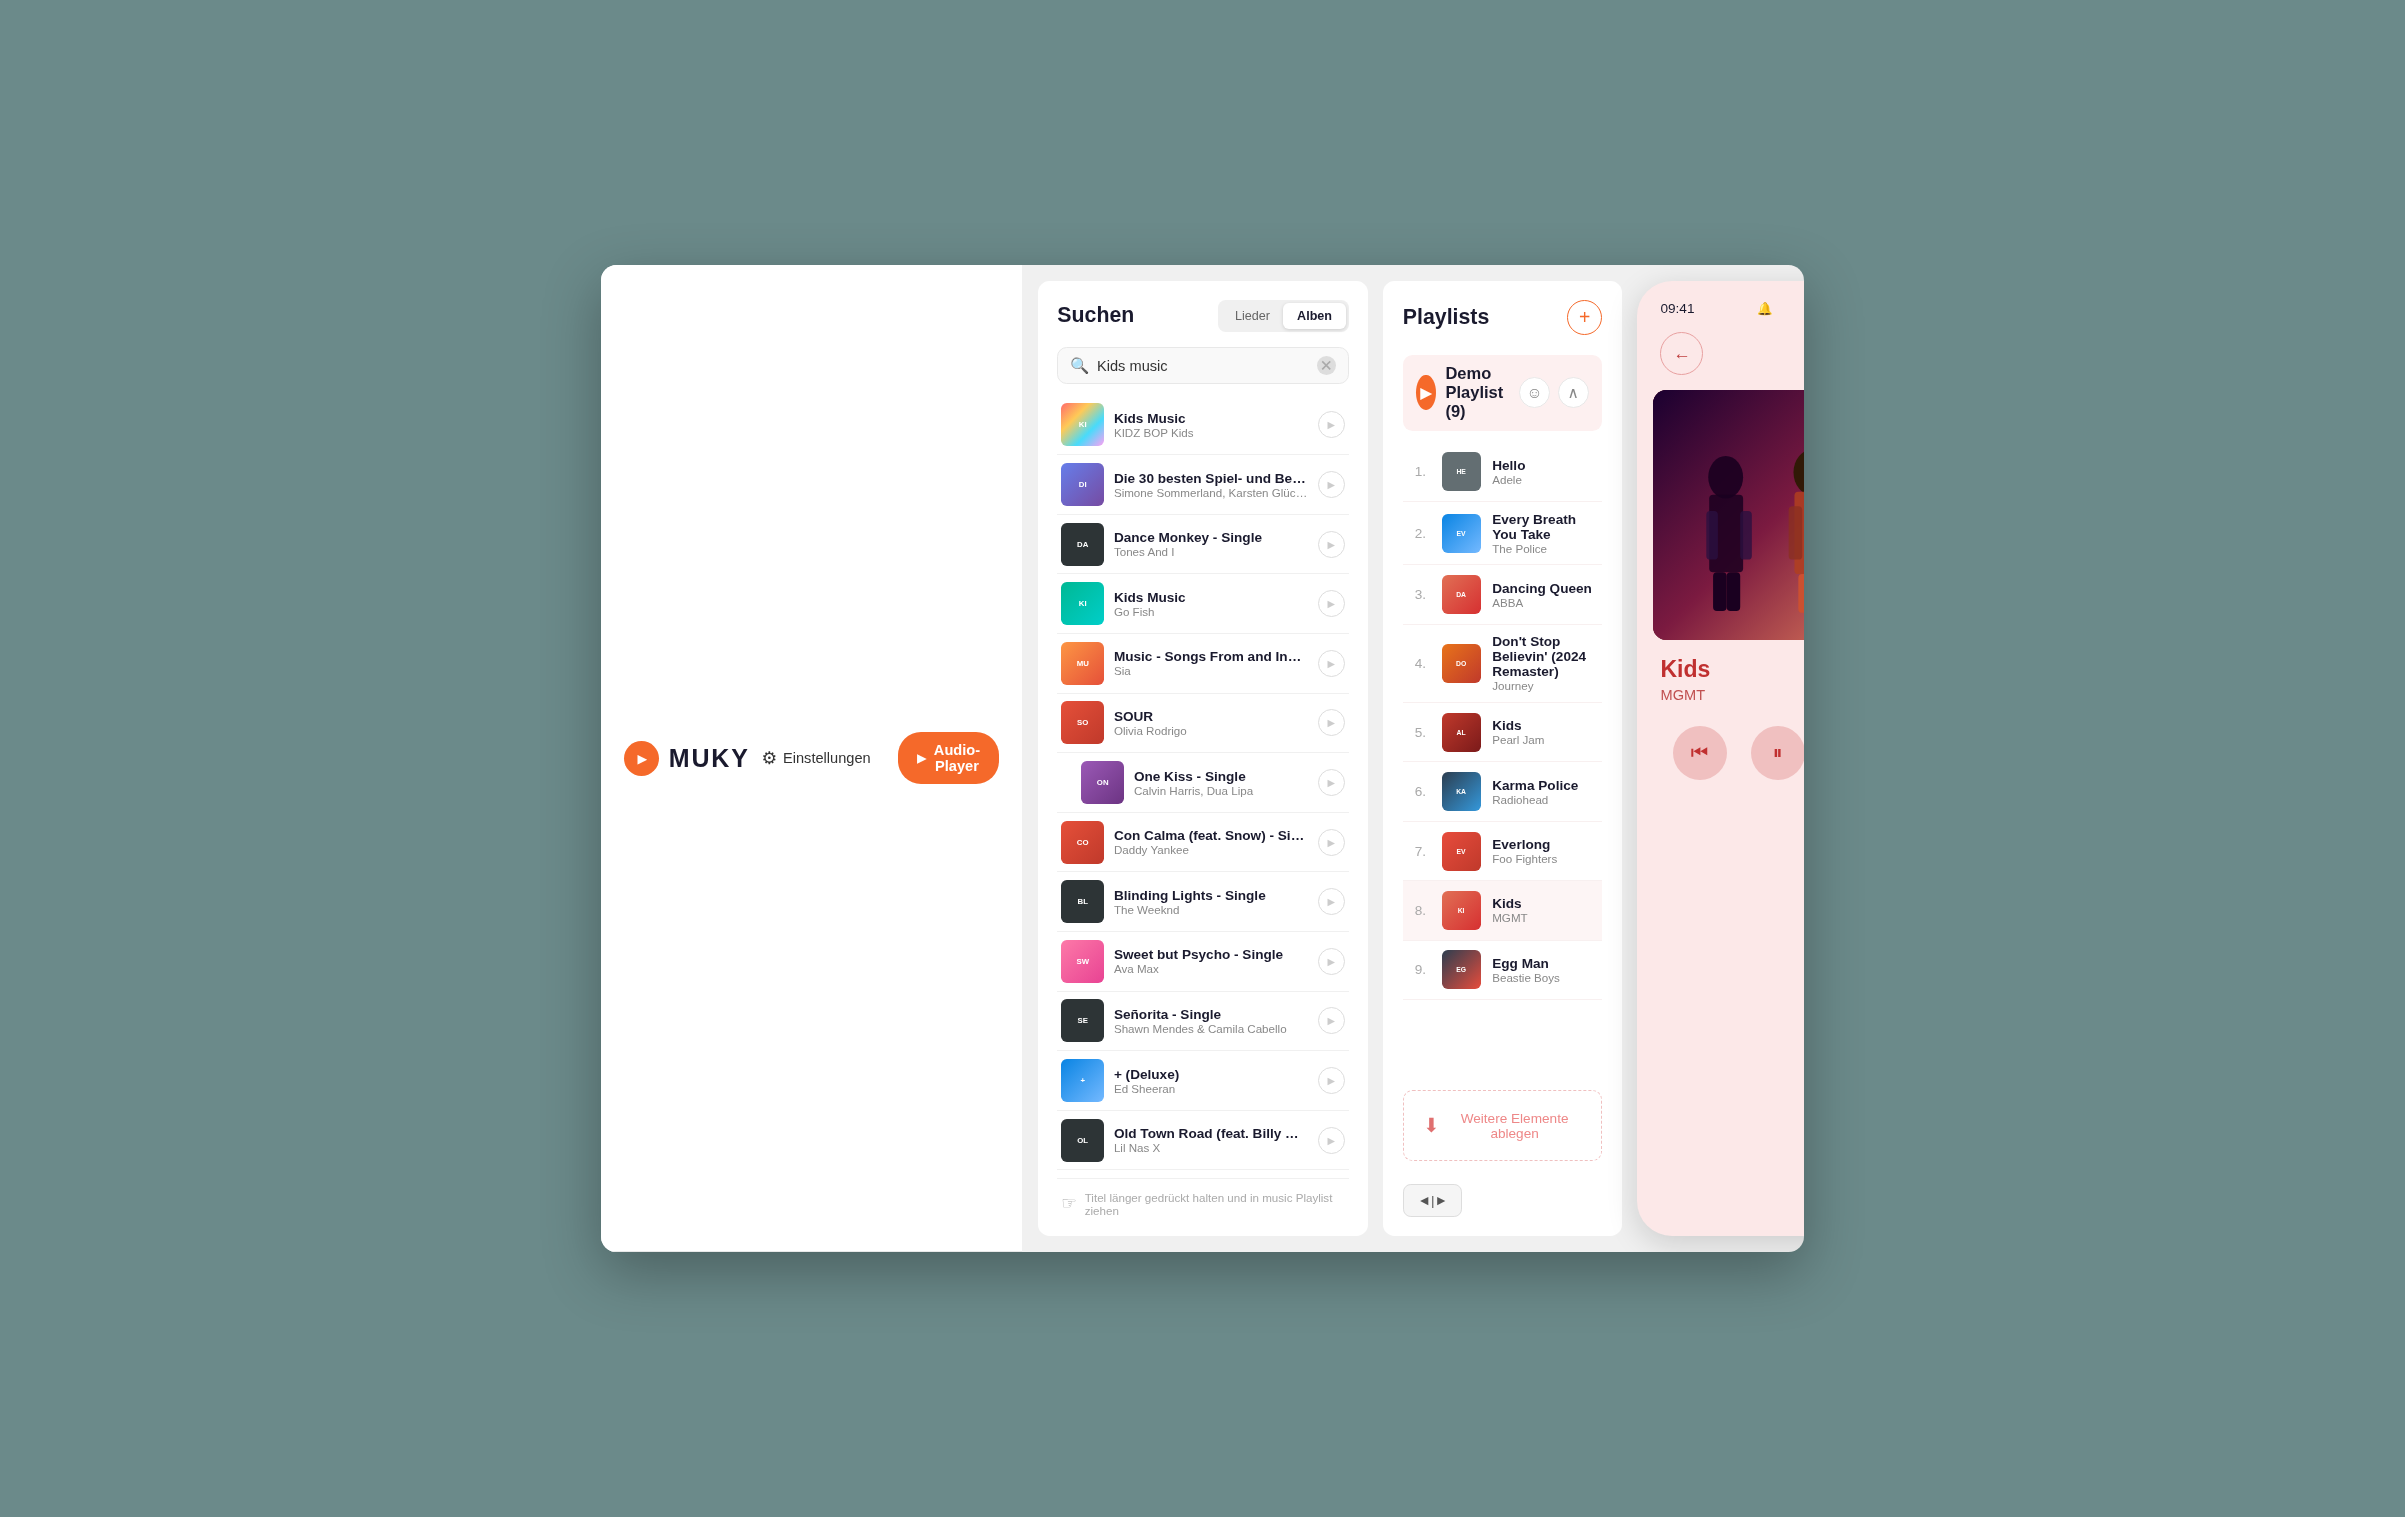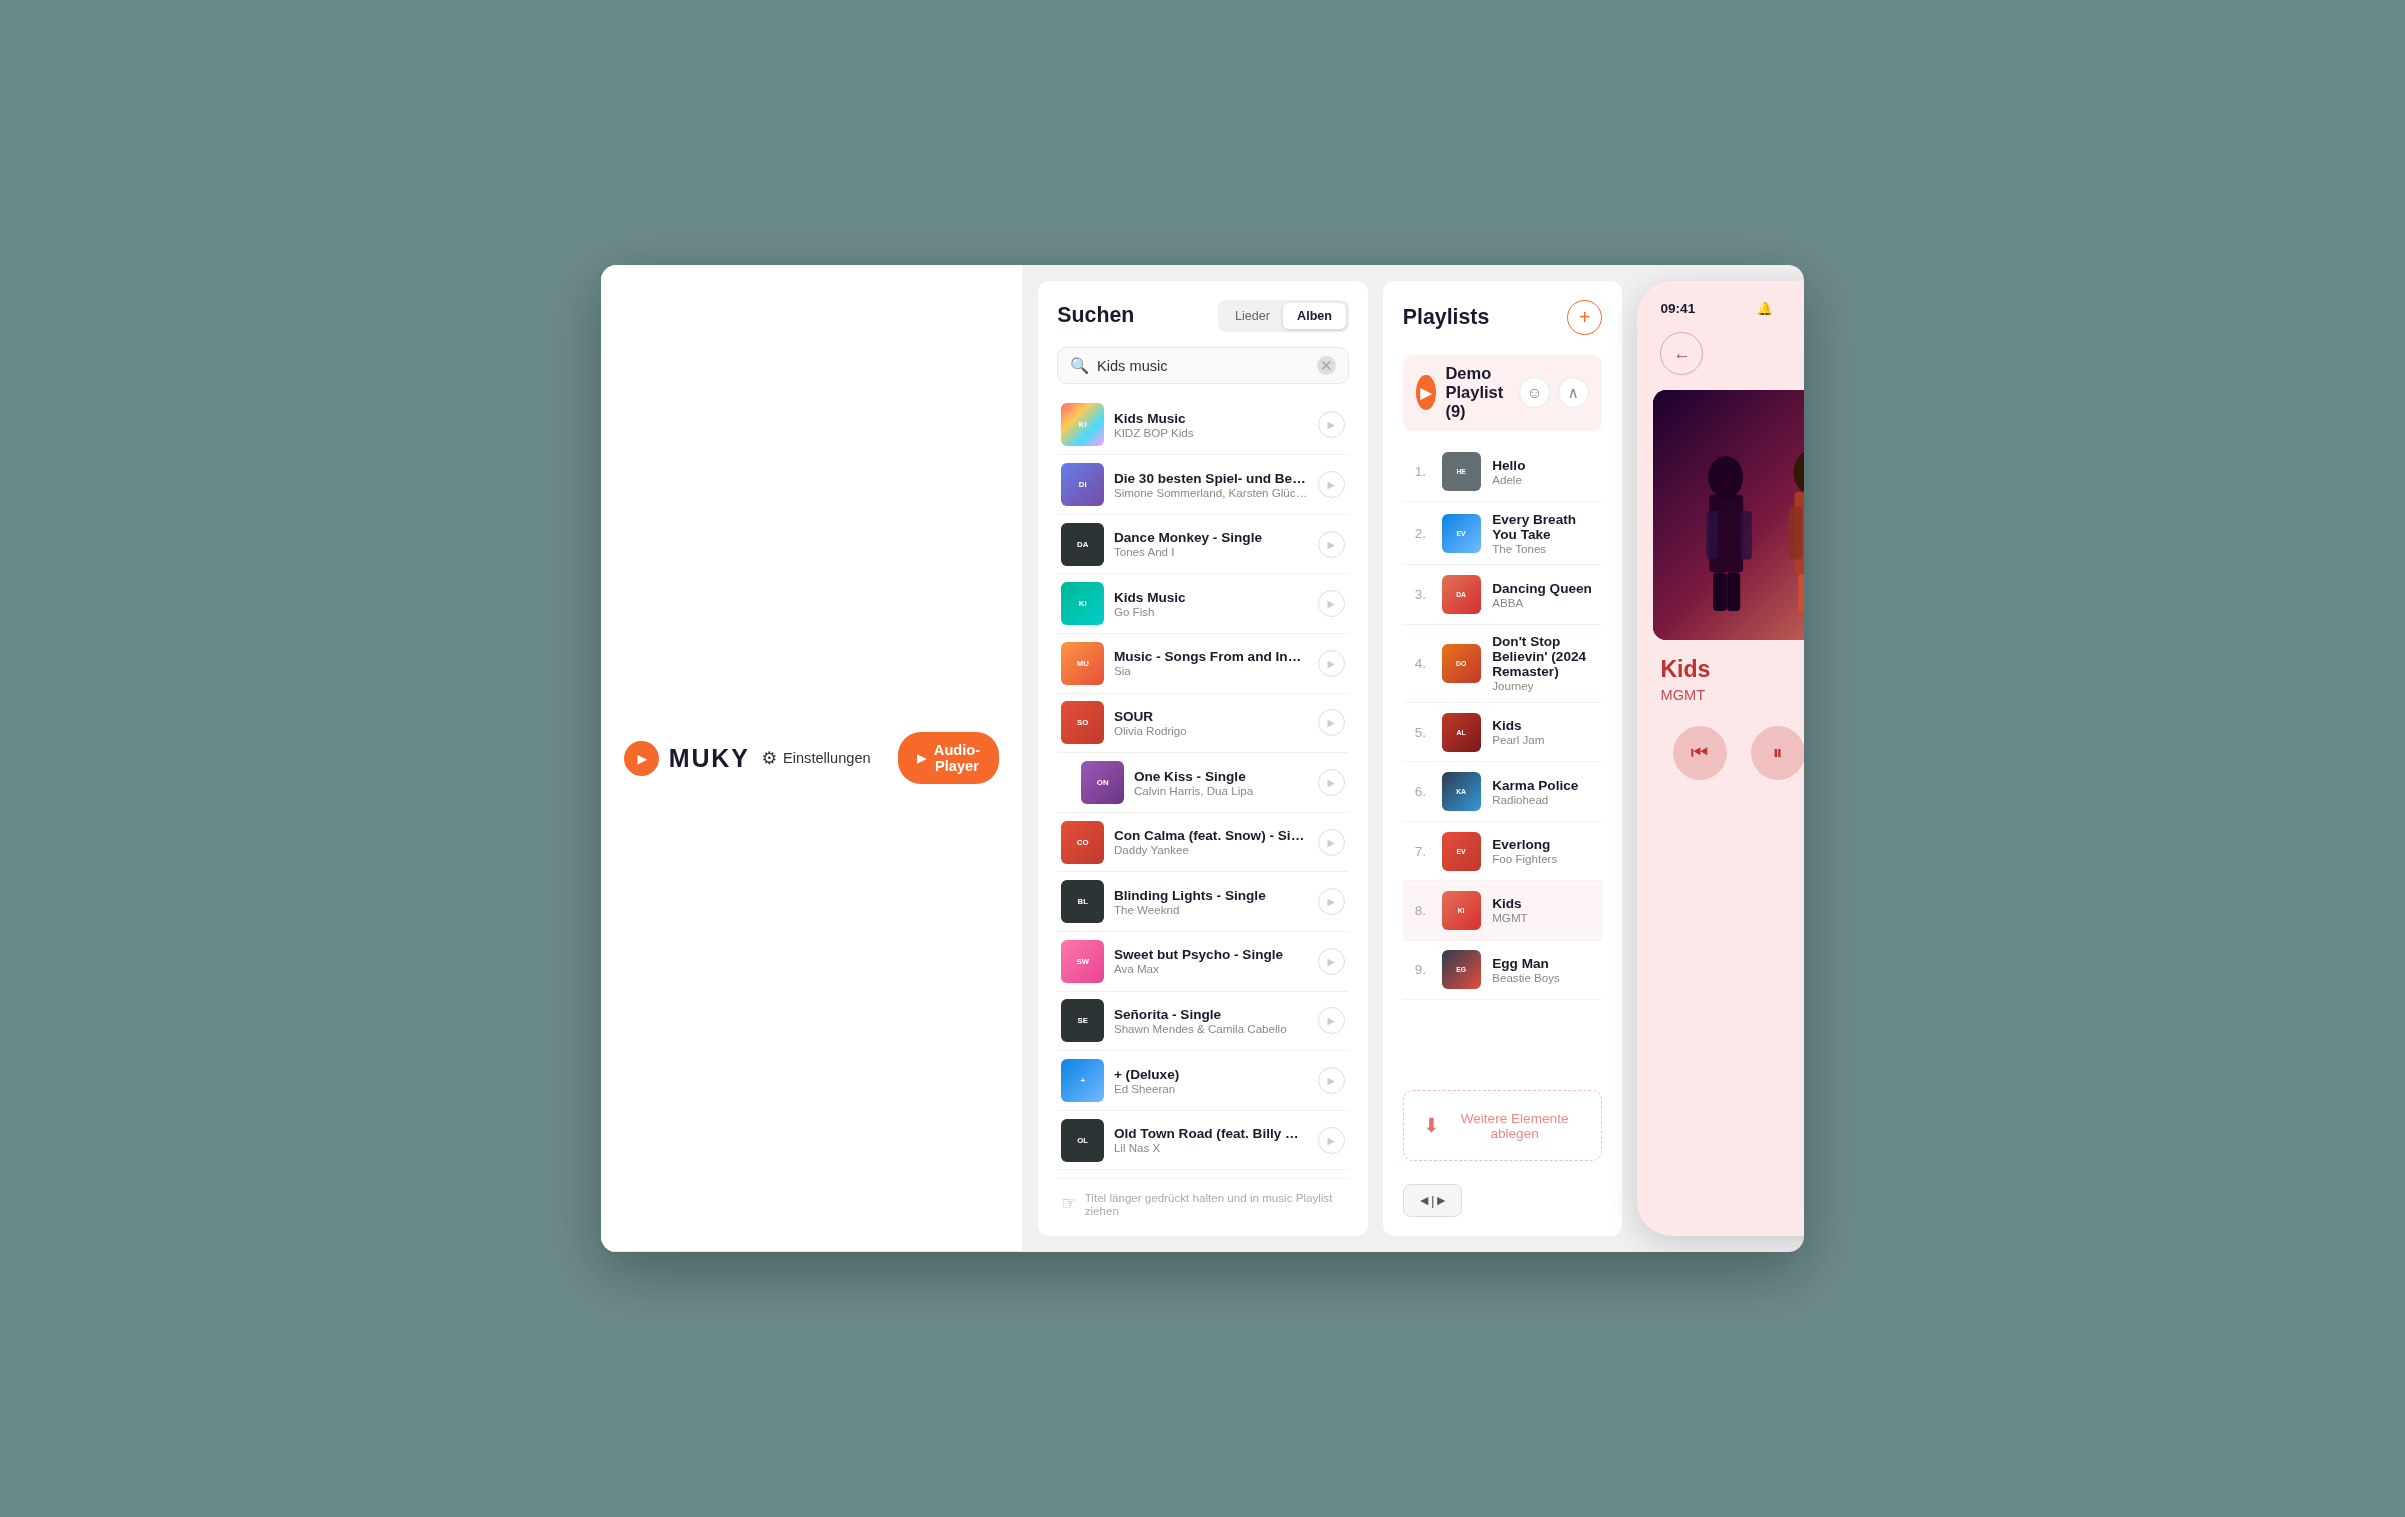--- a/index.html
+++ b/index.html
@@ -423,21 +423,21 @@
     }
     .phone-status-bar {
       display: flex;
       justify-content: space-between;
       align-items: center;
       padding: 3.9px 7.8px;
       margin-bottom: 11.6px;
     }
     .phone-time {
       font-size: 13.6px;
-      font-weight: 700;
+      font-weight: 400;
       color: #1a1a2e;
     }
     .phone-icons {
       display: flex;
       gap: 3.9px;
       align-items: center;
     }
     .signal-bars {
       display: flex;
       gap: 1.9px;
@@ -767,21 +767,21 @@
         <div class="track-artist">Adele</div>
       </div>
     </div>
             <div class="track-row">
       <span class="track-num">2.</span>
       <div class="track-thumb thumb-teal">
         <span style="font-size:6.8px;">EV</span>
       </div>
       <div class="track-info">
         <div class="track-title">Every Breath You Take</div>
-        <div class="track-artist">The Tones</div>
+        <div class="track-artist">The Police</div>
       </div>
     </div>
             <div class="track-row">
       <span class="track-num">3.</span>
       <div class="track-thumb thumb-mgmt">
         <span style="font-size:6.8px;">DA</span>
       </div>
       <div class="track-info">
         <div class="track-title">Dancing Queen</div>
         <div class="track-artist">ABBA</div>

